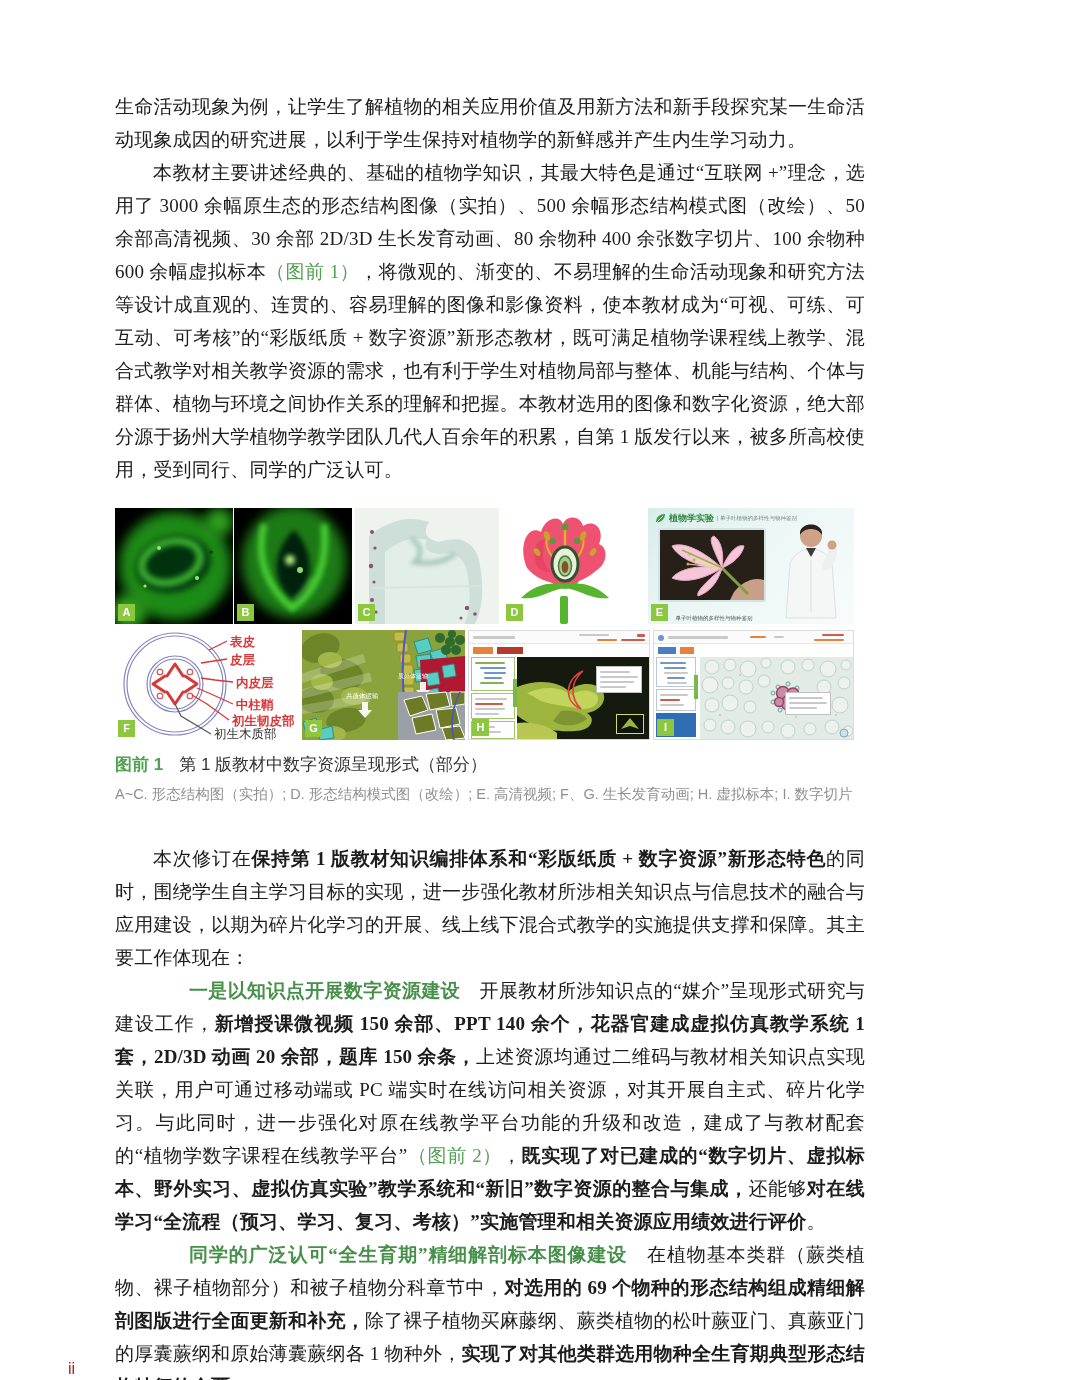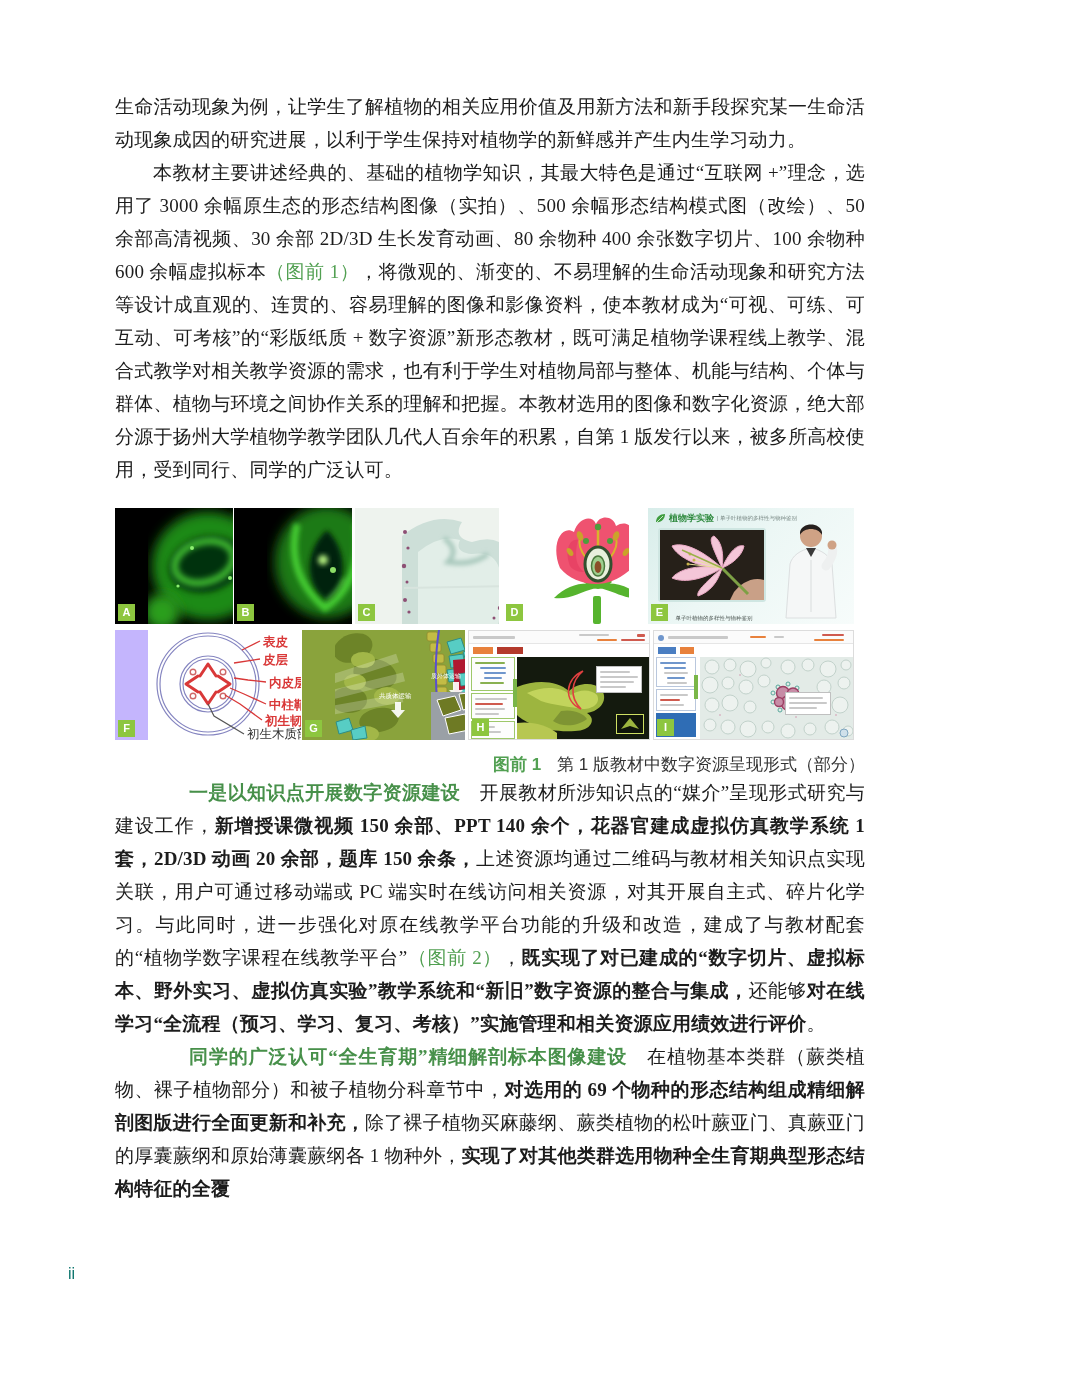--- a/index.html
+++ b/index.html
@@ -20,21 +20,21 @@
     margin:0;font:19px/33px "Liberation Serif",serif;color:var(--ink);
     text-align:justify;letter-spacing:.2px;
   }
   p.indent{text-indent:2em;}
   .rb{font-weight:bold;}
   .rg{color:var(--green);}
   .rgb{color:var(--hgreen);font-weight:bold;margin-left:36px;}
 
   figure.fig{margin:22px 0 0;}
   .fig-grid{position:relative;width:750px;height:232px;}
-  .panel{position:absolute;overflow:hidden;padding-left:33px;}
+  .panel{position:absolute;overflow:hidden;}
   .badge{
     position:absolute;left:3px;bottom:3px;width:17px;height:17px;z-index:5;
     background:var(--badge);color:#fff;text-align:center;
     font:bold 11px/17px "Liberation Sans",sans-serif;
   }
   
   .p-a{left:0;top:0;width:118px;height:116px;background:#000;}
   .p-b{left:119px;top:0;width:118px;height:116px;background:#000;}
   .p-c{left:240px;top:0;width:144px;height:116px;background:#eef3ee;}
   .p-d{left:388px;top:0;width:126px;height:116px;background:#fff;}
@@ -70,26 +70,26 @@
   .h-pop{position:absolute;right:5px;top:9px;width:46px;height:27px;background:#fff;border:1px solid #c0c0c0;}
   .h-inset{position:absolute;right:3px;bottom:3px;width:28px;height:20px;border:1px solid #cfe063;background:#0f140a;}
   .vtab{position:absolute;width:4px;background:#7ab648;}
   .i-side{position:absolute;left:2px;top:15px;width:40px;bottom:2px;display:flex;flex-direction:column;}
   .i-box{border:1px solid #b9c7dd;background:#fff;margin-bottom:2px;position:relative;}
   .i-bottomfill{flex:1;background:#2f6db5;}
   .i-main{position:absolute;left:46px;top:15px;right:2px;bottom:2px;background:#e3ebe7;}
   .i-pop{position:absolute;left:56%;top:44%;width:46px;height:23px;background:#fff;border:1px solid #c0c0c0;}
 
   figcaption{width:750px;}
-  .cap-line{margin-top:13px;text-align:right;font:17px "Liberation Sans",sans-serif;color:#333;}
+  .cap-line{margin-top:13px;text-align:left;font:17px "Liberation Sans",sans-serif;color:#333;}
   .cap-tag{color:var(--green);font-weight:bold;margin-right:16px;}
   .cap-legend{margin-top:9px;text-align:left;font:14.5px "Liberation Sans",sans-serif;color:var(--capgray);}
   .after-fig{margin-top:38px !important;}
 
-  .folio{position:absolute;left:68px;top:1265px;font:16px "Liberation Sans",sans-serif;color:#0f766e;}
+  .folio{position:absolute;left:68px;top:1360px;font:16px "Liberation Sans",sans-serif;color:#b91c1c;}
 </style>
 </head>
 <body>
 
 <div class="content">
 
   <p class="body"><span>生命活动现象为例，让学生了解植物的相关应用价值及用新方法和新手段探究某一生命活动现象成因的研究进展，以利于学生保持对植物学的新鲜感并产生内生学习动力。</span></p>
   <p class="body indent"><span>本教材主要讲述经典的、基础的植物学知识，其最大特色是通过“互联网 +”理念，选用了 3000 余幅原生态的形态结构图像（实拍）、500 余幅形态结构模式图（改绘）、50 余部高清视频、30 余部 2D/3D 生长发育动画、80 余物种 400 余张数字切片、100 余物种 600 余幅虚拟标本</span><span class="rg">（图前 1）</span><span>，将微观的、渐变的、不易理解的生命活动现象和研究方法等设计成直观的、连贯的、容易理解的图像和影像资料，使本教材成为“可视、可练、可互动、可考核”的“彩版纸质 + 数字资源”新形态教材，既可满足植物学课程线上教学、混合式教学对相关教学资源的需求，也有利于学生对植物局部与整体、机能与结构、个体与群体、植物与环境之间协作关系的理解和把握。本教材选用的图像和数字化资源，绝大部分源于扬州大学植物学教学团队几代人百余年的积累，自第 1 版发行以来，被多所高校使用，受到同行、同学的广泛认可。</span></p>
 
   <figure class="fig">
@@ -505,21 +505,23 @@
         </div>
         <span class="badge">I</span>
       </div>
 
     </div>
 
     <figcaption>
       <div class="cap-line">
         <span class="cap-tag">图前 1</span><span>第 1 版教材中数字资源呈现形式（部分）</span>
       </div>
+      <div class="cap-legend">A~C. 形态结构图（实拍）; D. 形态结构模式图（改绘）; E. 高清视频; F、G. 生长发育动画; H. 虚拟标本; I. 数字切片</div>
     </figcaption>
   </figure>
 
+  <p class="body indent after-fig"><span>本次修订在</span><span class="rb">保持第 1 版教材知识编排体系和“彩版纸质 + 数字资源”新形态特色</span><span>的同时，围绕学生自主学习目标的实现，进一步强化教材所涉相关知识点与信息技术的融合与应用建设，以期为碎片化学习的开展、线上线下混合式教学的实施提供支撑和保障。其主要工作体现在：</span></p>
   <p class="body indent"><span class="rgb">一是以知识点开展数字资源建设</span><span>　开展教材所涉知识点的“媒介”呈现形式研究与建设工作，</span><span class="rb">新增授课微视频 150 余部、PPT 140 余个，花器官建成虚拟仿真教学系统 1 套，2D/3D 动画 20 余部，题库 150 余条，</span><span>上述资源均通过二维码与教材相关知识点实现关联，用户可通过移动端或 PC 端实时在线访问相关资源，对其开展自主式、碎片化学习。与此同时，进一步强化对原在线教学平台功能的升级和改造，建成了与教材配套的“植物学数字课程在线教学平台”</span><span class="rg">（图前 2）</span><span>，</span><span class="rb">既实现了对已建成的“数字切片、虚拟标本、野外实习、虚拟仿真实验”教学系统和“新旧”数字资源的整合与集成，</span><span>还能够</span><span class="rb">对在线学习“全流程（预习、学习、复习、考核）”实施管理和相关资源应用绩效进行评价</span><span>。</span></p>
   <p class="body indent"><span class="rgb">同学的广泛认可“全生育期”精细解剖标本图像建设</span><span>　在植物基本类群（蕨类植物、裸子植物部分）和被子植物分科章节中，</span><span class="rb">对选用的 69 个物种的形态结构组成精细解剖图版进行全面更新和补充，</span><span>除了裸子植物买麻藤纲、蕨类植物的松叶蕨亚门、真蕨亚门的厚囊蕨纲和原始薄囊蕨纲各 1 物种外，</span><span class="rb">实现了对其他类群选用物种全生育期典型形态结构特征的全覆</span></p>
 
 </div>
 
 <div class="folio">ii</div>
 
 </body></html>

